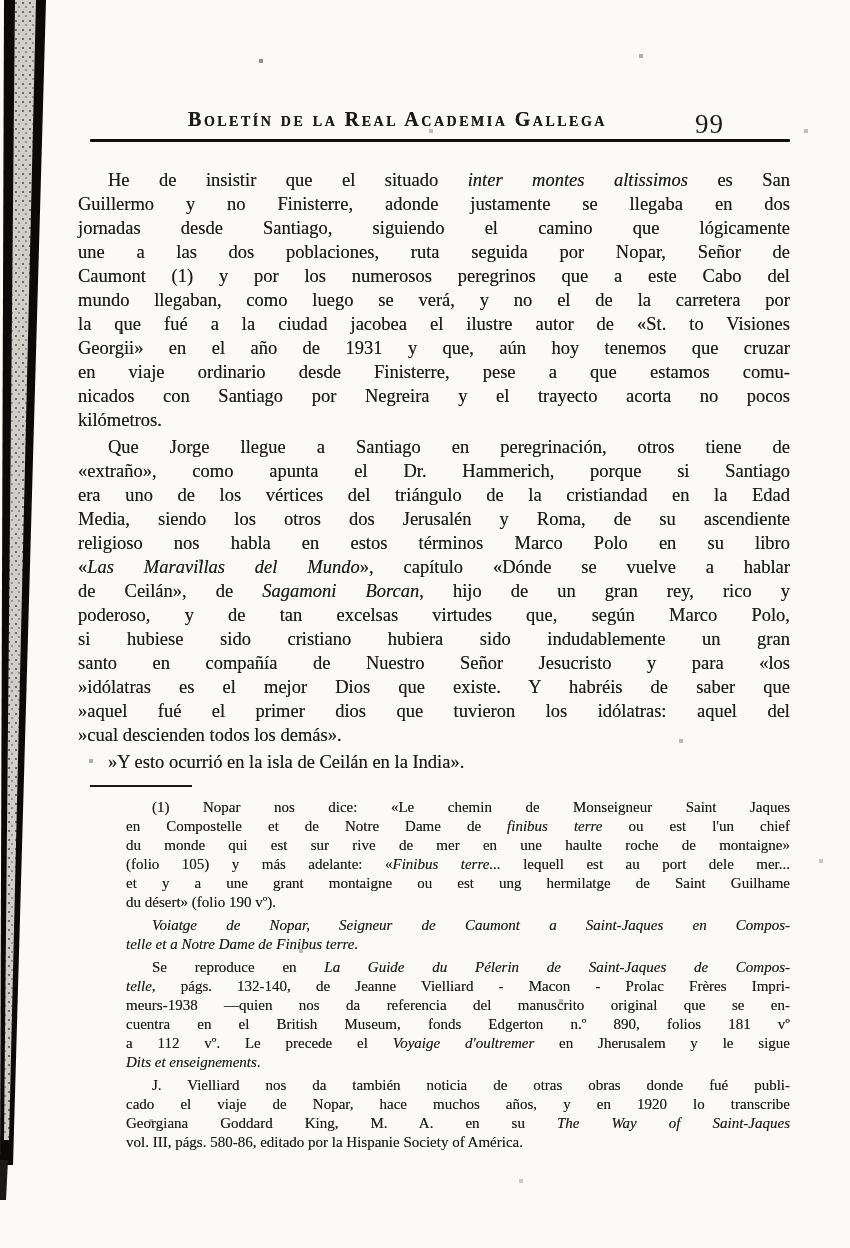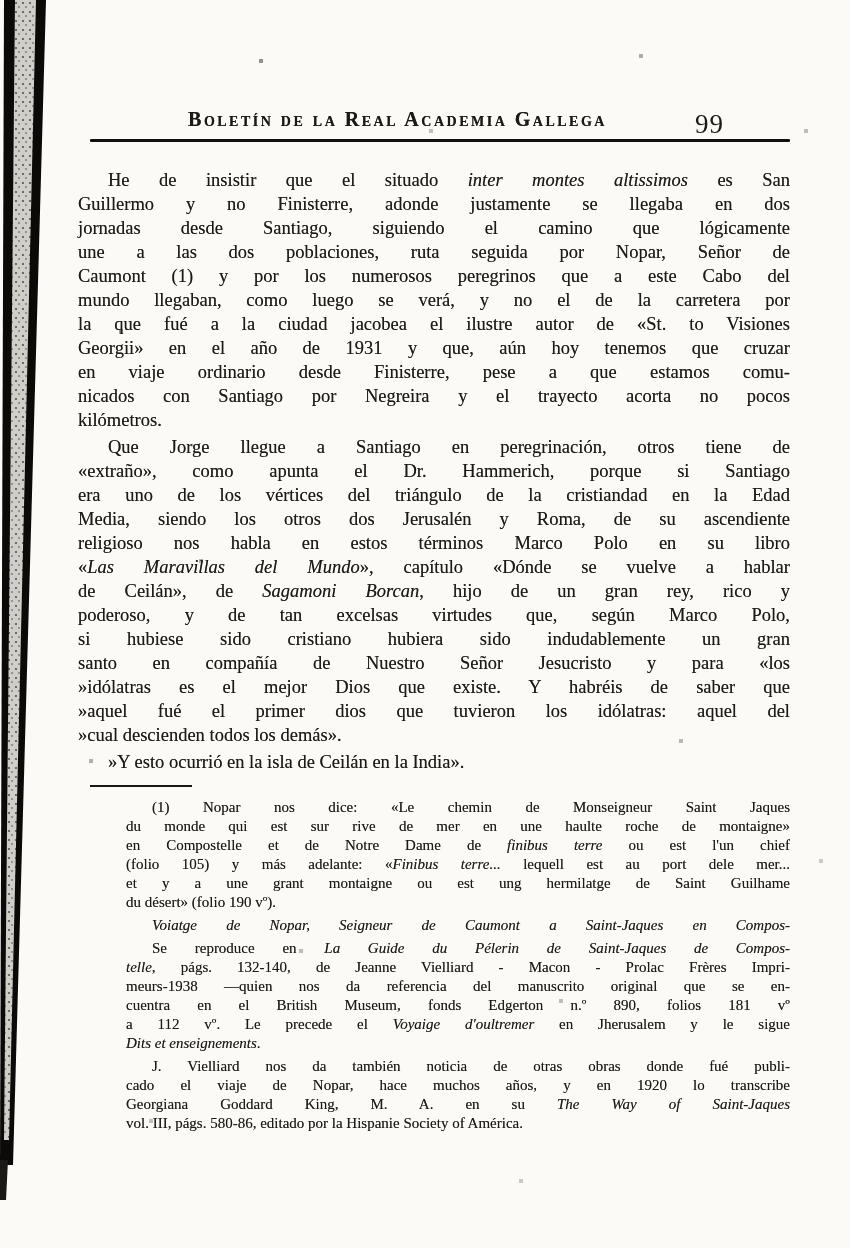--- a/index.html
+++ b/index.html
@@ -104,28 +104,29 @@
         <div class="para">
           <div class="line lastline indent"><span>»Y esto ocurrió en la isla de Ceilán en la India».</span></div>
         </div>
       </main>
 
     <div class="fn-rule"></div>
 
     <section id="footnote-paras" class="footnotes">
         <div class="para">
           <div class="line indent"><span>(1) Nopar nos dice: «Le chemin de Monseigneur Saint Jaques</span></div>
+          <div class="line"><span>en Compostelle et de Notre Dame de </span><span class="it">finibus terre</span><span> ou est l'un chief</span></div>
           <div class="line"><span>du monde qui est sur rive de mer en une haulte roche de montaigne»</span></div>
-          <div class="line"><span>en Compostelle et de Notre Dame de </span><span class="it">finibus terre</span><span> ou est l'un chief</span></div>
           <div class="line"><span>(folio 105) y más adelante: «</span><span class="it">Finibus terre...</span><span> lequell est au port dele mer...</span></div>
           <div class="line"><span>et y a une grant montaigne ou est ung hermilatge de Saint Guilhame</span></div>
           <div class="line lastline"><span>du désert» (folio 190 vº).</span></div>
         </div>
         <div class="para">
           <div class="line indent"><span class="it">Voiatge de Nopar, Seigneur de Caumont a Saint-Jaques en Compos-</span></div>
+          <div class="line lastline"><span class="it">telle et a Notre Dame de Finibus terre.</span></div>
         </div>
         <div class="para">
           <div class="line indent"><span>Se reproduce en </span><span class="it">La Guide du Pélerin de Saint-Jaques de Compos-</span></div>
           <div class="line"><span class="it">telle</span><span>, págs. 132-140, de Jeanne Vielliard - Macon - Prolac Frères Impri-</span></div>
           <div class="line"><span>meurs-1938 —quien nos da referencia del manuscrito original que se en-</span></div>
           <div class="line"><span>cuentra en el British Museum, fonds Edgerton n.º 890, folios 181 vº</span></div>
           <div class="line"><span>a 112 vº. Le precede el </span><span class="it">Voyaige d'oultremer</span><span> en Jherusalem y le sigue</span></div>
           <div class="line lastline"><span class="it">Dits et enseignements</span><span>.</span></div>
         </div>
         <div class="para">

